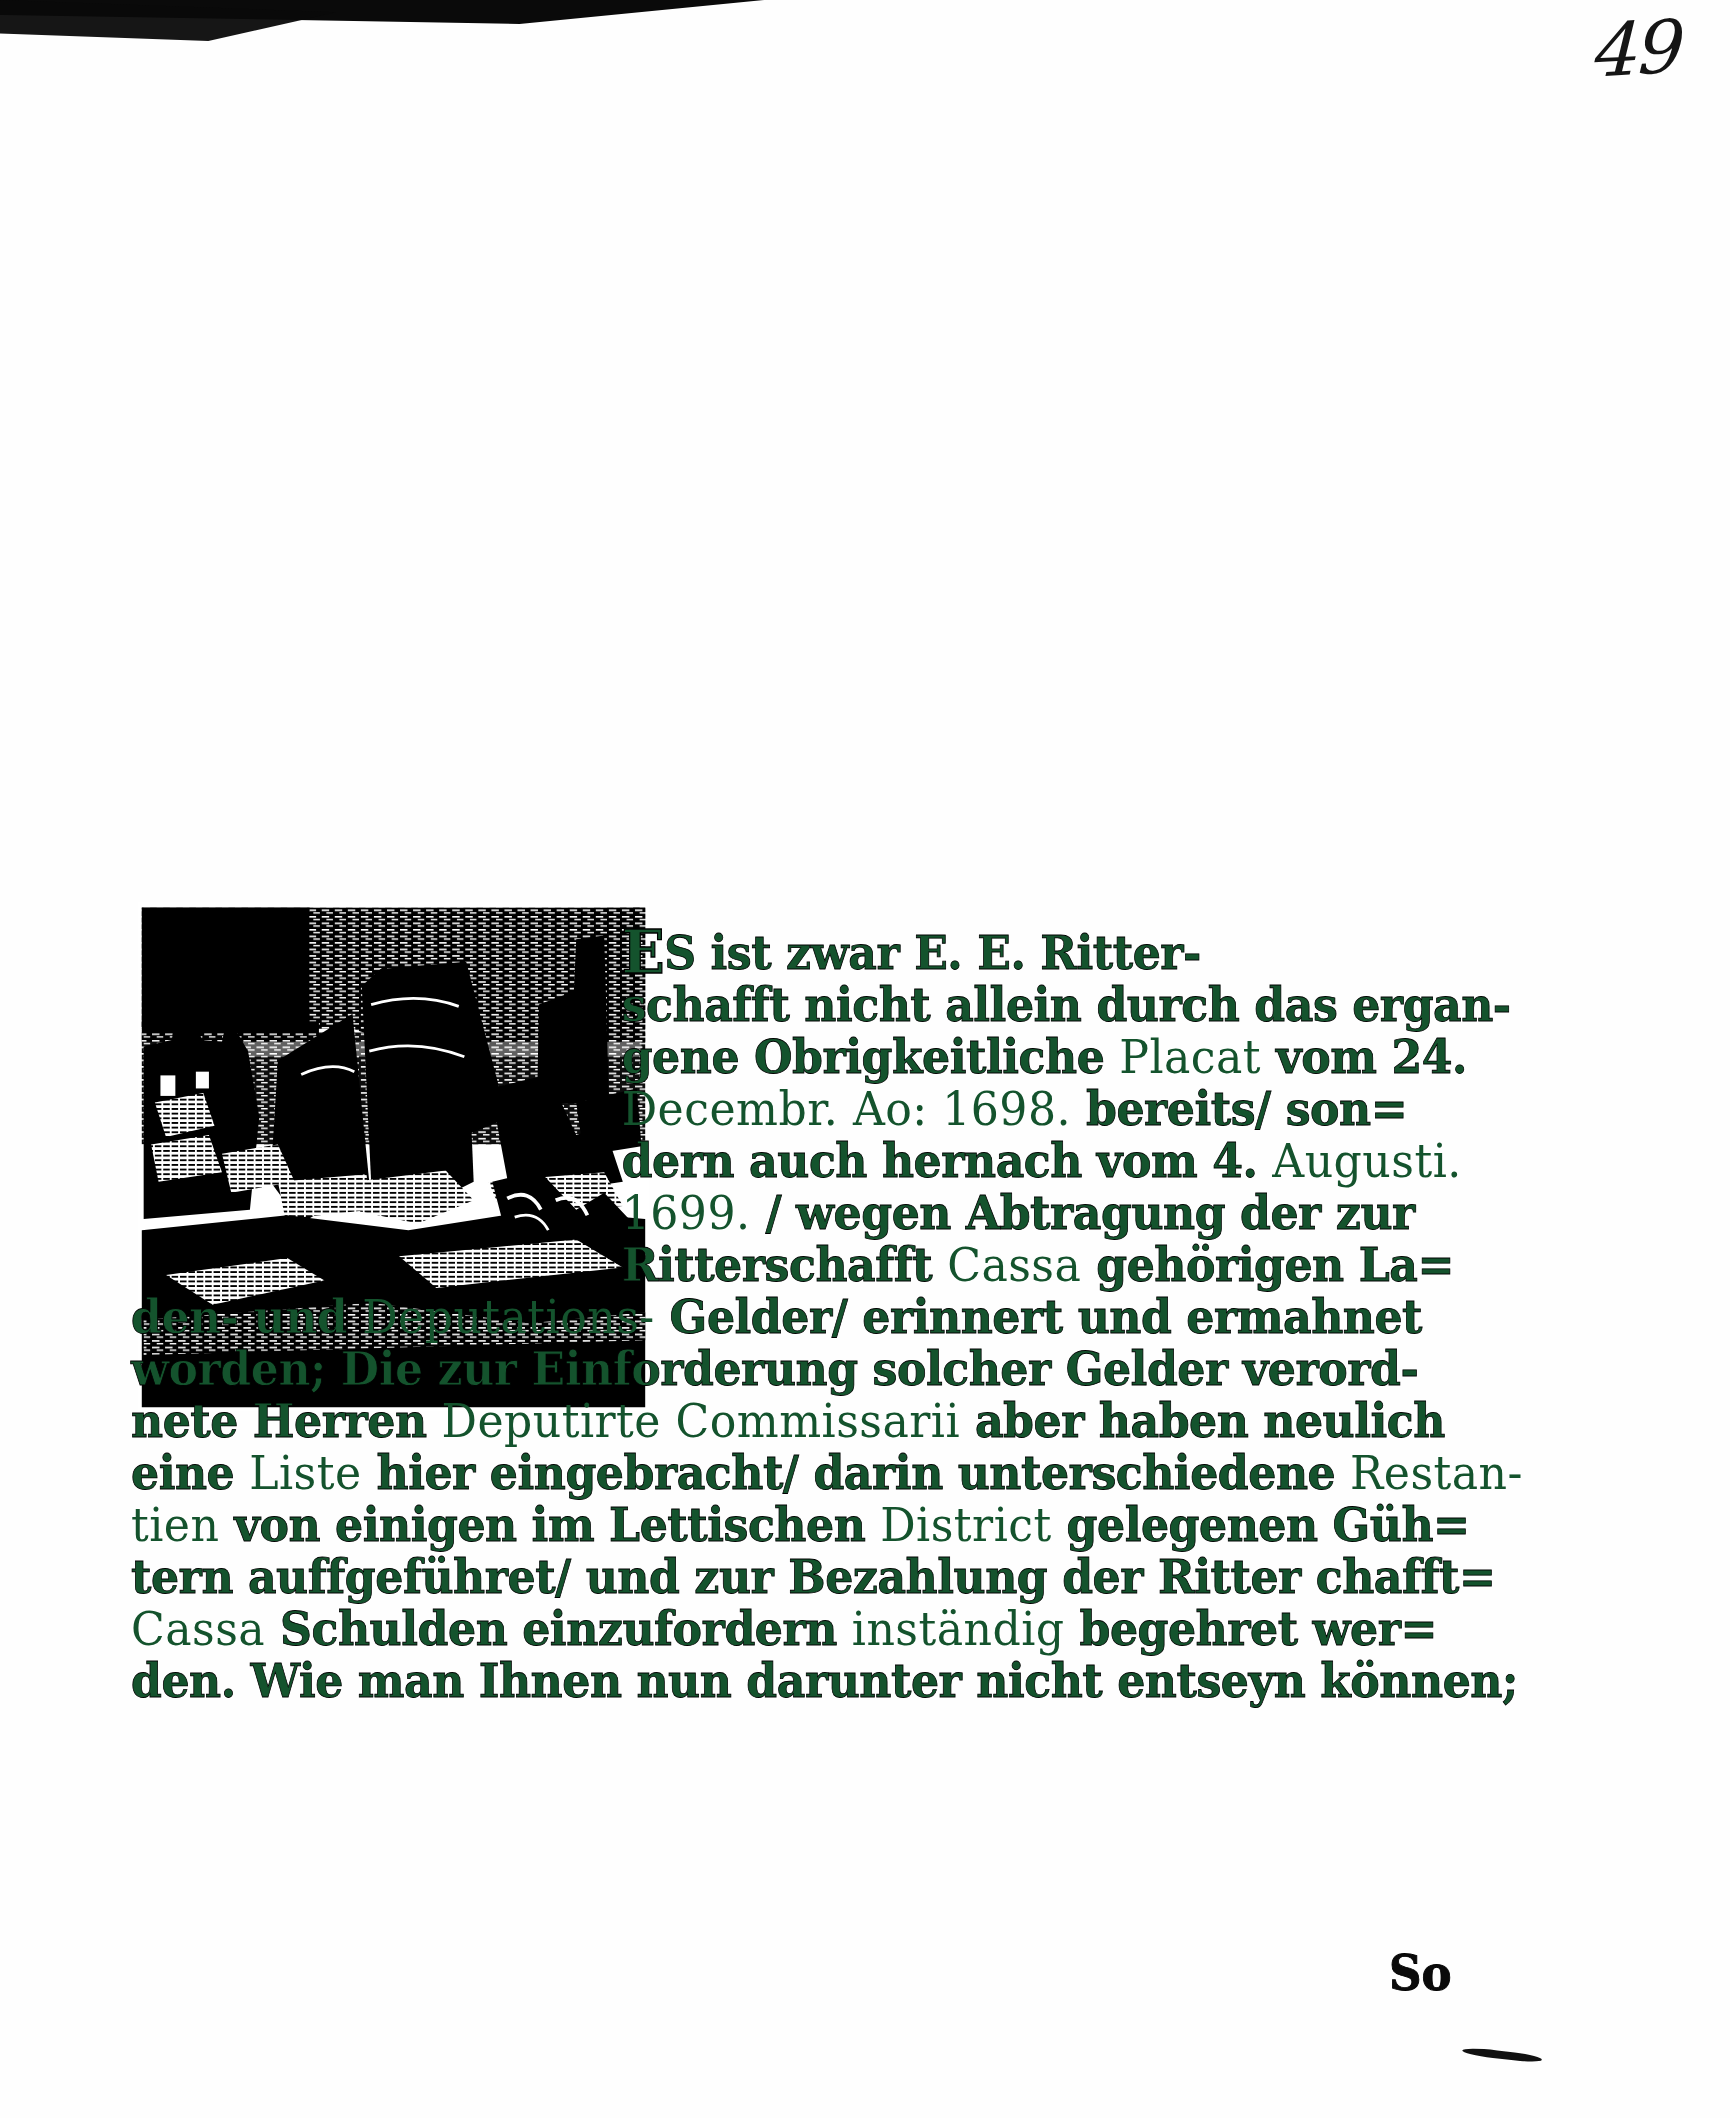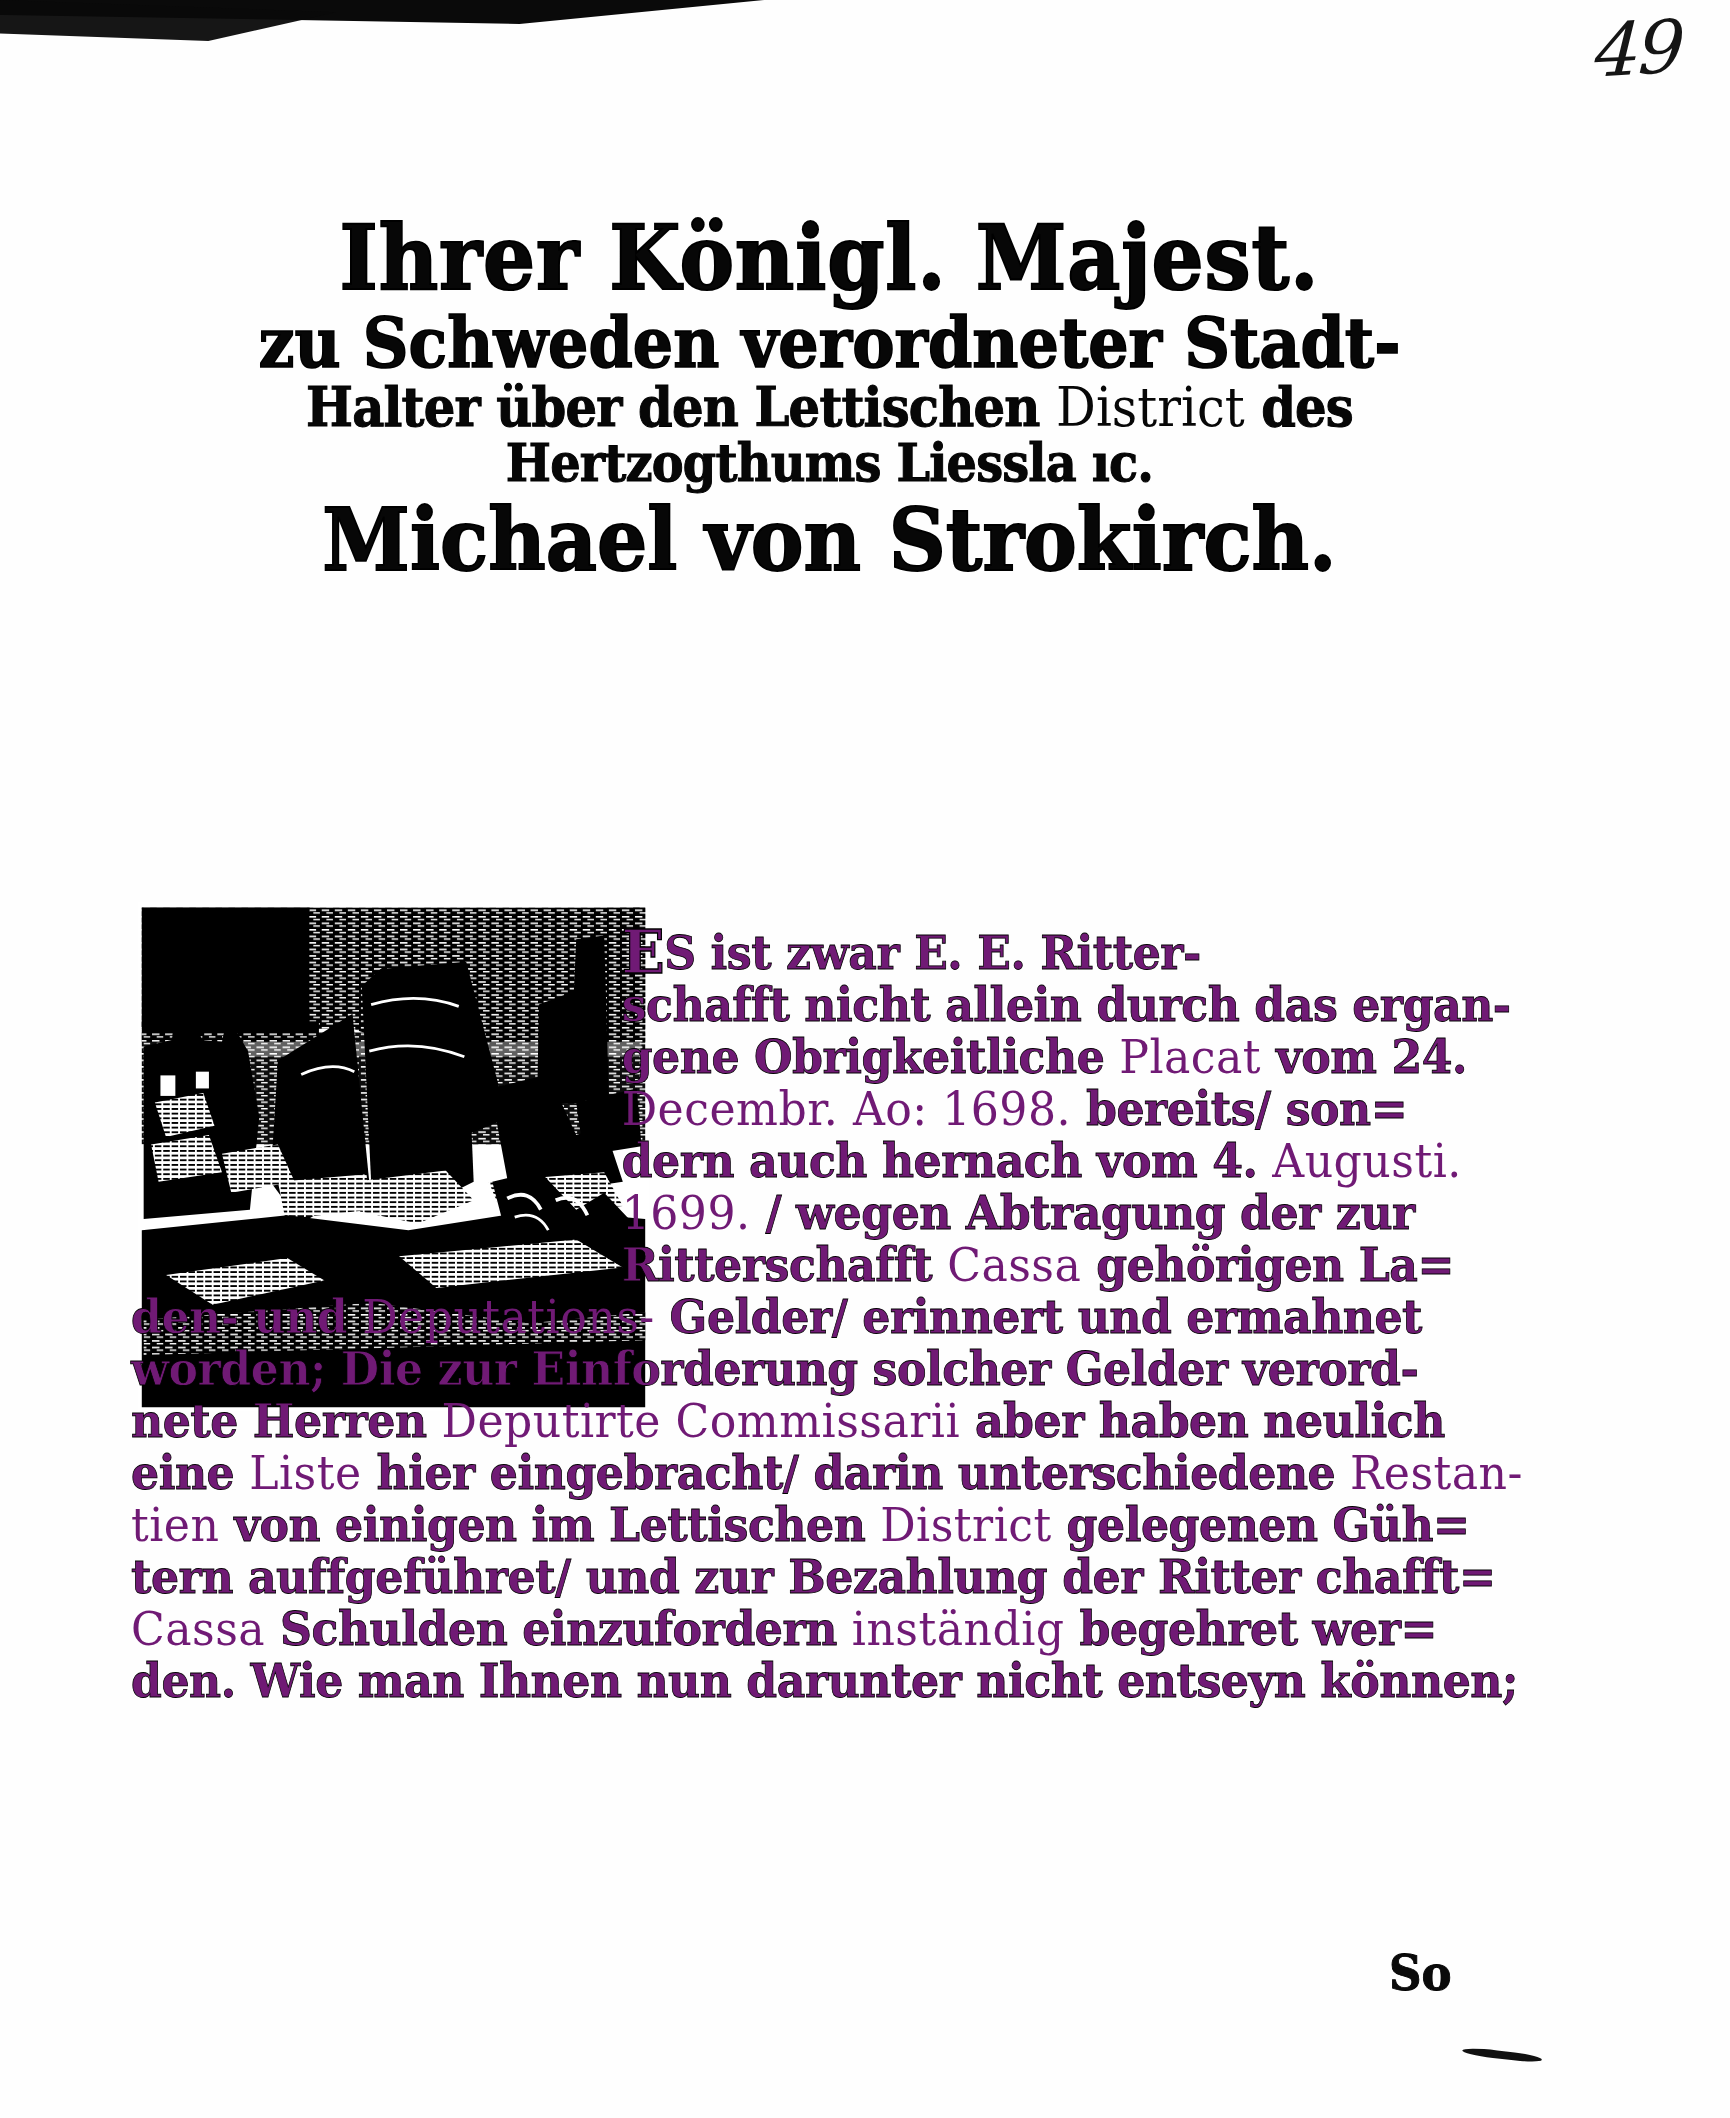--- a/index.html
+++ b/index.html
@@ -128,21 +128,21 @@
     overflow: hidden;
   }
   .woodcut svg { display: block; }
 
   
   .body-text {
     position: absolute;
     left: 131px;
     top: 927px;
     width: 1389px;
-    color: #701a75;
+    color: #14532d;
   }
   .tline {
     font-family: "DejaVu Serif", serif;
     font-weight: 700;
     font-size: 47px;
     line-height: 52px;
     height: 52px;
     white-space: nowrap;
     transform: scaleX(.94);
     transform-origin: left center;
@@ -180,32 +180,20 @@
 </head>
 <body>
 
 <div id="page" style="background: rgb(254, 254, 254);">
 
   <div class="scan-edge-top"></div>
   <div class="scan-edge-left"></div>
 
   <div class="folio-number">49</div>
 
-  <div class="heading">
-
-    <div class="hline fraktur h1">Ihrer Königl. Majest.</div>
-
-    <div class="hline fraktur h2">zu Schweden verordneter Stadt-</div>
-
-    <div class="hline fraktur h3"><span>Halter über den Lettischen </span><span class="roman-word">District</span><span> des</span></div>
-
-    <div class="hline fraktur h4">Hertzogthums Liessla ıc.</div>
-
-    <div class="hline fraktur h5">Michael von Strokirch.</div>
-  </div>
 
   <div class="woodcut">
     <svg width="511" height="509" viewBox="0 0 548 546" xmlns="http://www.w3.org/2000/svg">
       <defs>
         <pattern id="hatch" width="6" height="6" patternUnits="userSpaceOnUse">
           <rect width="6" height="6" fill="#000"></rect>
           <rect x="0" y="2" width="4" height="1.6" fill="#fff"></rect>
           <rect x="3" y="5" width="3" height="1.4" fill="#fff"></rect>
         </pattern>
         <pattern id="hatch2" width="9" height="5" patternUnits="userSpaceOnUse">

